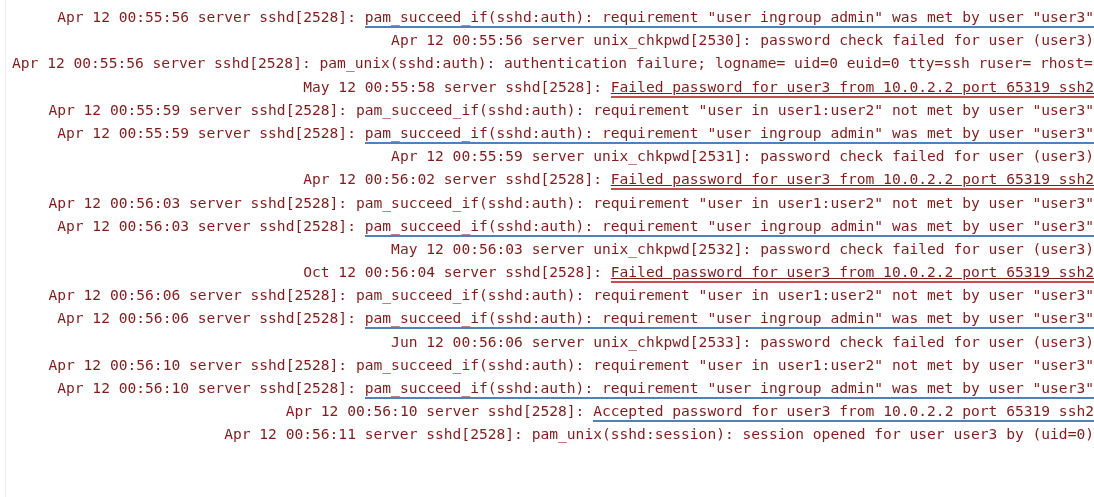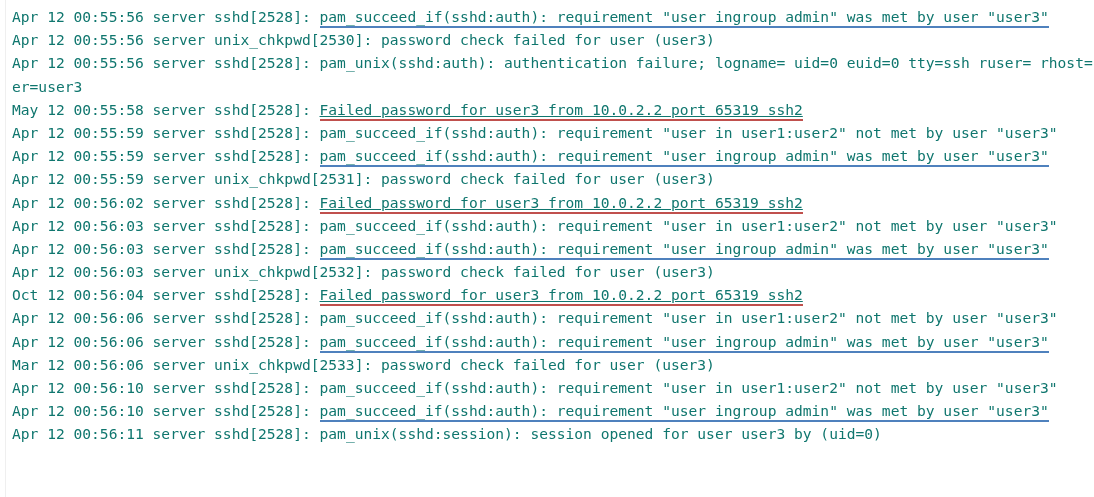--- a/index.html
+++ b/index.html
@@ -42,23 +42,24 @@
     box-sizing: border-box;
   }
 
   .log-line {
     position: relative;
     height: 23.2px;
     line-height: 23.2px;
     white-space: pre;
     font-size: 14.6px;
     letter-spacing: 0px;
-    color: #0f766e;
+    color: #7f1d1d;
     padding-left: 12px;
     box-sizing: border-box;
+    text-align: right;
   }
 
   
   .seg {
     white-space: pre;
     display: inline;
   }
   .seg.ul-red {
     border-bottom: 2.5px solid #c0504d;
     padding-bottom: 1px;
@@ -71,30 +72,30 @@
 </style>
 </head>
 <body>
 
 <div id="log-viewer">
   <div id="left-rule"></div>
   <div id="log-lines">
       <div class="log-line"><span class="seg">Apr 12 00:55:56 server sshd[2528]: </span><span class="seg ul-blue">pam_succeed_if(sshd:auth): requirement "user ingroup admin" was met by user "user3"</span></div>
       <div class="log-line"><span class="seg">Apr 12 00:55:56 server unix_chkpwd[2530]: </span><span class="seg">password check failed for user (user3)</span></div>
       <div class="log-line"><span class="seg">Apr 12 00:55:56 server sshd[2528]: </span><span class="seg">pam_unix(sshd:auth): authentication failure; logname= uid=0 euid=0 tty=ssh ruser= rhost=10.0.2.2  us</span></div>
-      <div class="log-line"><span class="seg">er=user3</span></div>
       <div class="log-line"><span class="seg">May 12 00:55:58 server sshd[2528]: </span><span class="seg ul-red">Failed password for user3 from 10.0.2.2 port 65319 ssh2</span></div>
       <div class="log-line"><span class="seg">Apr 12 00:55:59 server sshd[2528]: </span><span class="seg">pam_succeed_if(sshd:auth): requirement "user in user1:user2" not met by user "user3"</span></div>
       <div class="log-line"><span class="seg">Apr 12 00:55:59 server sshd[2528]: </span><span class="seg ul-blue">pam_succeed_if(sshd:auth): requirement "user ingroup admin" was met by user "user3"</span></div>
       <div class="log-line"><span class="seg">Apr 12 00:55:59 server unix_chkpwd[2531]: </span><span class="seg">password check failed for user (user3)</span></div>
       <div class="log-line"><span class="seg">Apr 12 00:56:02 server sshd[2528]: </span><span class="seg ul-red">Failed password for user3 from 10.0.2.2 port 65319 ssh2</span></div>
       <div class="log-line"><span class="seg">Apr 12 00:56:03 server sshd[2528]: </span><span class="seg">pam_succeed_if(sshd:auth): requirement "user in user1:user2" not met by user "user3"</span></div>
       <div class="log-line"><span class="seg">Apr 12 00:56:03 server sshd[2528]: </span><span class="seg ul-blue">pam_succeed_if(sshd:auth): requirement "user ingroup admin" was met by user "user3"</span></div>
-      <div class="log-line"><span class="seg">Apr 12 00:56:03 server unix_chkpwd[2532]: </span><span class="seg">password check failed for user (user3)</span></div>
+      <div class="log-line"><span class="seg">May 12 00:56:03 server unix_chkpwd[2532]: </span><span class="seg">password check failed for user (user3)</span></div>
       <div class="log-line"><span class="seg">Oct 12 00:56:04 server sshd[2528]: </span><span class="seg ul-red">Failed password for user3 from 10.0.2.2 port 65319 ssh2</span></div>
       <div class="log-line"><span class="seg">Apr 12 00:56:06 server sshd[2528]: </span><span class="seg">pam_succeed_if(sshd:auth): requirement "user in user1:user2" not met by user "user3"</span></div>
       <div class="log-line"><span class="seg">Apr 12 00:56:06 server sshd[2528]: </span><span class="seg ul-blue">pam_succeed_if(sshd:auth): requirement "user ingroup admin" was met by user "user3"</span></div>
-      <div class="log-line"><span class="seg">Mar 12 00:56:06 server unix_chkpwd[2533]: </span><span class="seg">password check failed for user (user3)</span></div>
+      <div class="log-line"><span class="seg">Jun 12 00:56:06 server unix_chkpwd[2533]: </span><span class="seg">password check failed for user (user3)</span></div>
       <div class="log-line"><span class="seg">Apr 12 00:56:10 server sshd[2528]: </span><span class="seg">pam_succeed_if(sshd:auth): requirement "user in user1:user2" not met by user "user3"</span></div>
       <div class="log-line"><span class="seg">Apr 12 00:56:10 server sshd[2528]: </span><span class="seg ul-blue">pam_succeed_if(sshd:auth): requirement "user ingroup admin" was met by user "user3"</span></div>
+      <div class="log-line"><span class="seg">Apr 12 00:56:10 server sshd[2528]: </span><span class="seg ul-blue">Accepted password for user3 from 10.0.2.2 port 65319 ssh2</span></div>
       <div class="log-line"><span class="seg">Apr 12 00:56:11 server sshd[2528]: </span><span class="seg">pam_unix(sshd:session): session opened for user user3 by (uid=0)</span></div>
     </div>
 </div>
 
 </body></html>

